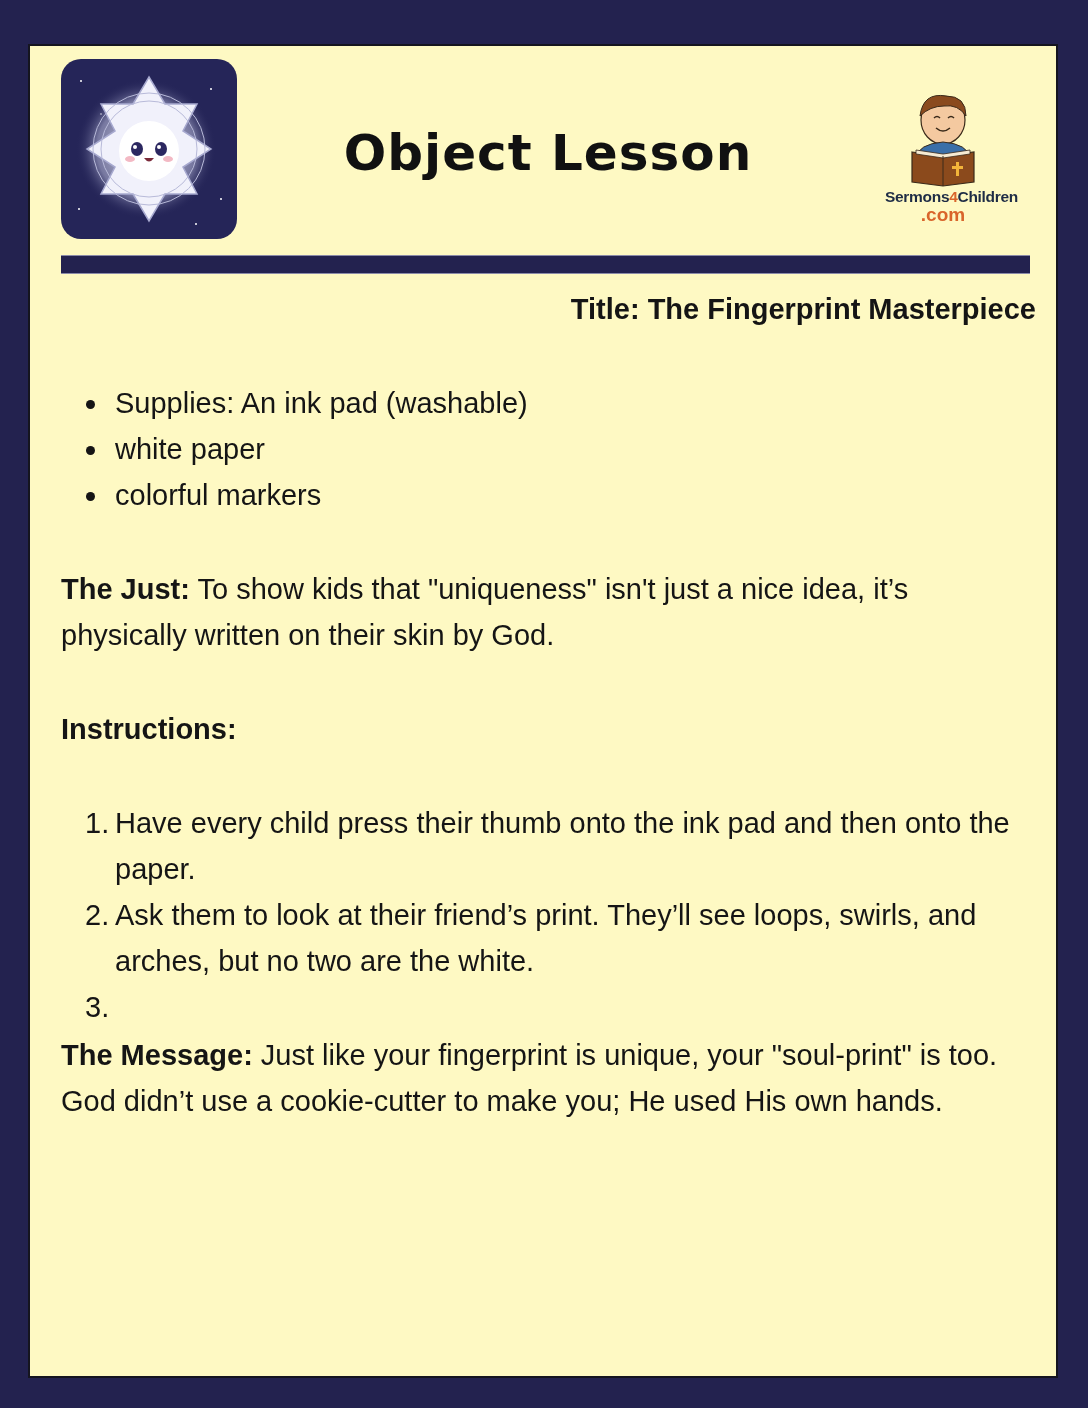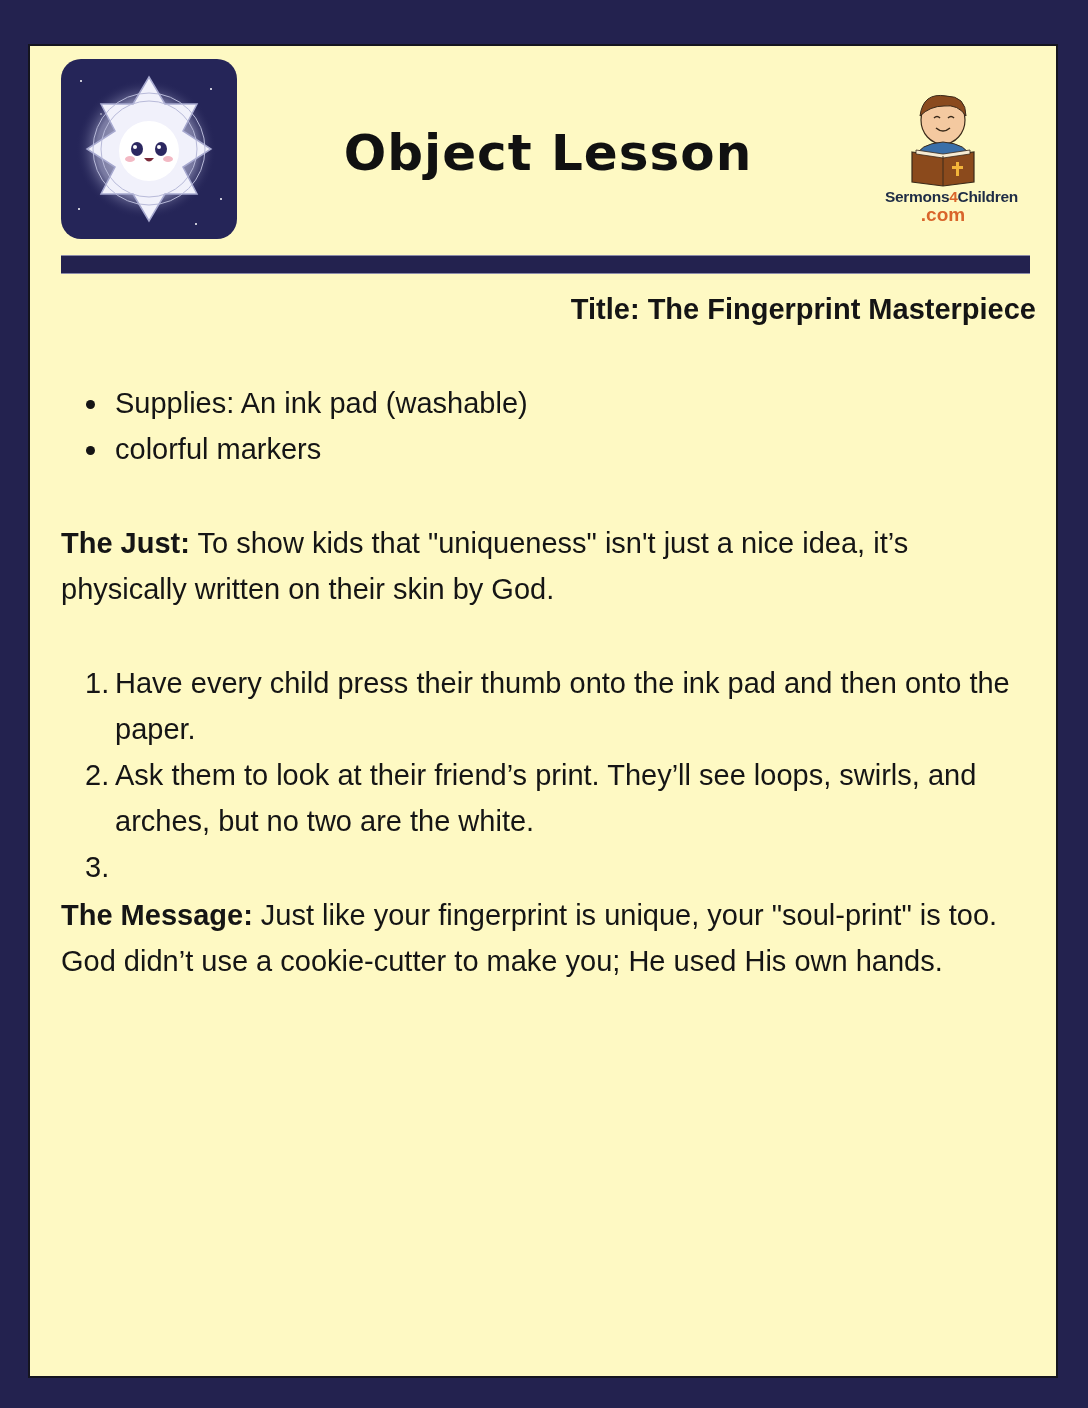--- a/index.html
+++ b/index.html
@@ -116,25 +116,27 @@
     <div class="brand-tld">.com</div>
   </div>
 
   <div class="rule"></div>
 
   <div class="content">
     <h1 class="lesson-title">Title: The Fingerprint Masterpiece</h1>
 
     <ul class="supplies">
       <li>Supplies: An ink pad (washable)</li>
+      <li>white paper</li>
       <li>colorful markers</li>
     </ul>
 
     <p class="para point"><b>The Just:</b><span> To show kids that "uniqueness" isn't just a nice idea, it’s physically written on their skin by God.</span></p>
 
+    <div class="instructions-head">Instructions:</div>
 
     <ol class="steps">
       <li><span class="num">1.</span><span>Have every child press their thumb onto the ink pad and then onto the paper.</span></li>
       <li><span class="num">2.</span><span>Ask them to look at their friend’s print. They’ll see loops, swirls, and arches, but no two are the white.</span></li>
       <li><span class="num">3.</span></li>
     </ol>
 
     <p class="para message"><b>The Message:</b><span> Just like your fingerprint is unique, your "soul-print" is too. God didn’t use a cookie-cutter to make you; He used His own hands.</span></p>
   </div>
 </div>

